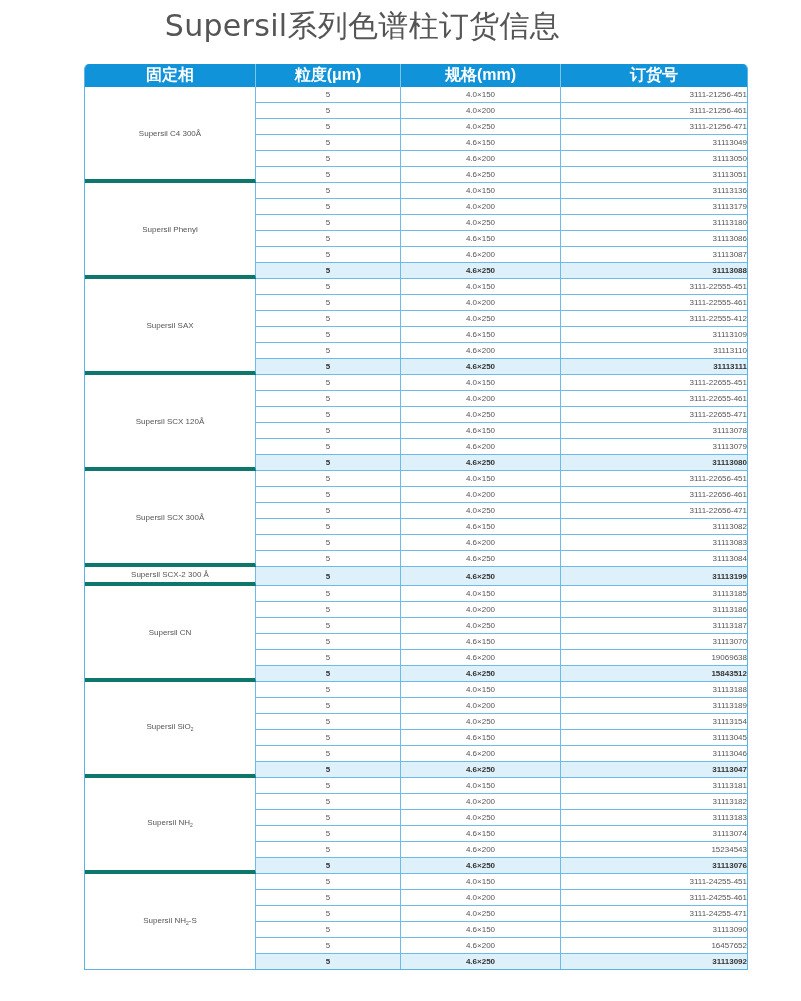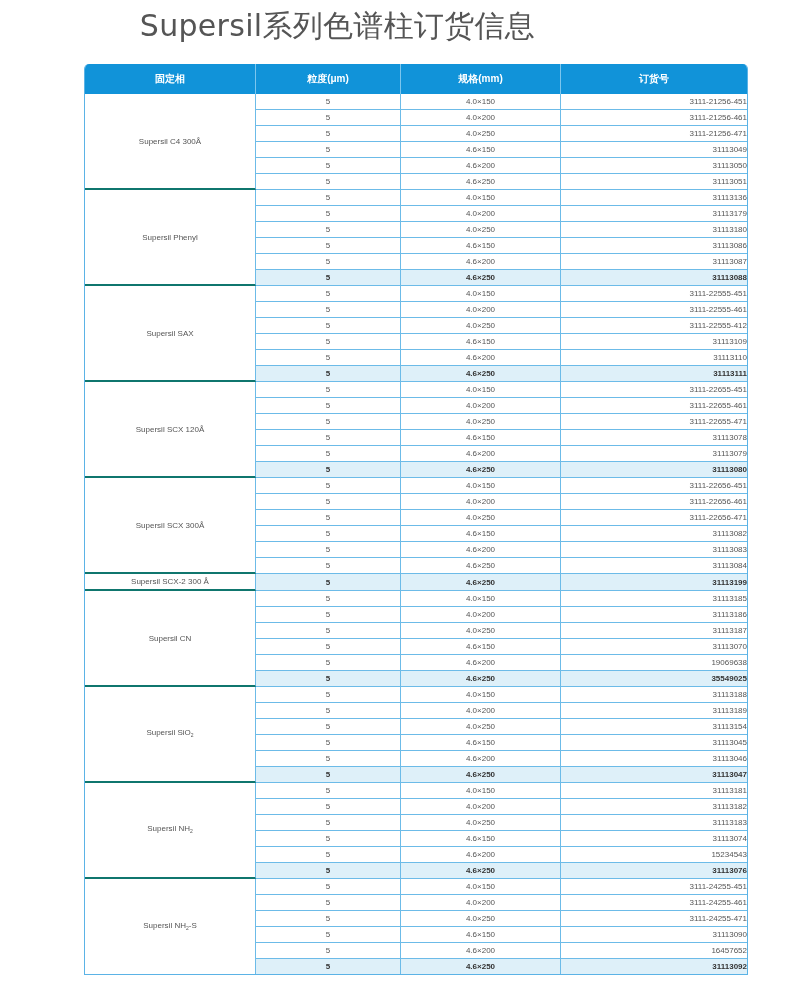--- a/index.html
+++ b/index.html
@@ -1,31 +1,31 @@
 <!DOCTYPE html>
 <html><head>
 <meta charset="utf-8">
 <style>
   html, body { margin:0; padding:0; background:#ffffff; }
   body { width:801px; height:1001px; position:relative; overflow:hidden;
          font-family:"Liberation Sans","DejaVu Sans",sans-serif; }
   .title { position:absolute; left:0; top:6px; width:675px; text-align:center;
-           font-size:30px; color:#555555; font-family:"DejaVu Sans",sans-serif; letter-spacing:0.3px; }
+           font-size:30px; color:#555555; font-family:"DejaVu Sans",sans-serif; letter-spacing:0.3px;padding-left:25px; }
   .tbl-wrap { position:absolute; left:84px; top:64px; width:662px; }
   table { border-collapse:separate; border-spacing:0; width:662px; table-layout:fixed;
           border:1px solid #5bb3e6; border-top:none; border-radius:5px 5px 0 0; overflow:hidden; }
   col.c1 { width:171px; } col.c2 { width:145px; } col.c3 { width:160px; } col.c4 { width:186px; }
-  th { background:#1193d9; color:#ffffff; font-size:10px; font-weight:bold; height:30px;
+  th { background:#1193d9; color:#ffffff; font-size:16px; font-weight:bold; height:23px;
        border-right:1px solid #7cc6ee; padding:0; text-align:center; }
   th:last-child { border-right:none; }
   td { font-size:8px; color:#555; text-align:center; height:15px; padding:0;
        border-bottom:1px solid #6cbbe8; border-right:1px solid #6cbbe8; line-height:15px; }
   td:last-child { border-right:none;text-align:right; }
   tr.hl td.d { background:#def0f9; font-weight:bold; color:#333; }
-  td.phase { background:#fff; border-bottom:2px solid #0f766e; }
+  td.phase { background:#fff; border-bottom:4px solid #0f766e; }
   tbody tr:last-child td { border-bottom:none; }
   tr.lastgrp td.phase { border-bottom:none; }
   sub { font-size:5px; vertical-align:-2px; }
 </style>
 </head>
 <body>
 
 <div class="title">Supersil系列色谱柱订货信息</div>
 
 <div class="tbl-wrap">
@@ -228,21 +228,21 @@
           <td class="d">31113070</td>
         </tr>
         <tr>
           <td class="d">5</td>
           <td class="d">4.6×200</td>
           <td class="d">19069638</td>
         </tr>
         <tr class="hl">
           <td class="d">5</td>
           <td class="d">4.6×250</td>
-          <td class="d">35549025</td>
+          <td class="d">15843512</td>
         </tr>
         <tr>
           <td class="phase" rowspan="6"><span>Supersil SiO</span><sub>2</sub></td>
           <td class="d">5</td>
           <td class="d">4.0×150</td>
           <td class="d">31113188</td>
         </tr>
         <tr>
           <td class="d">5</td>
           <td class="d">4.0×200</td>

